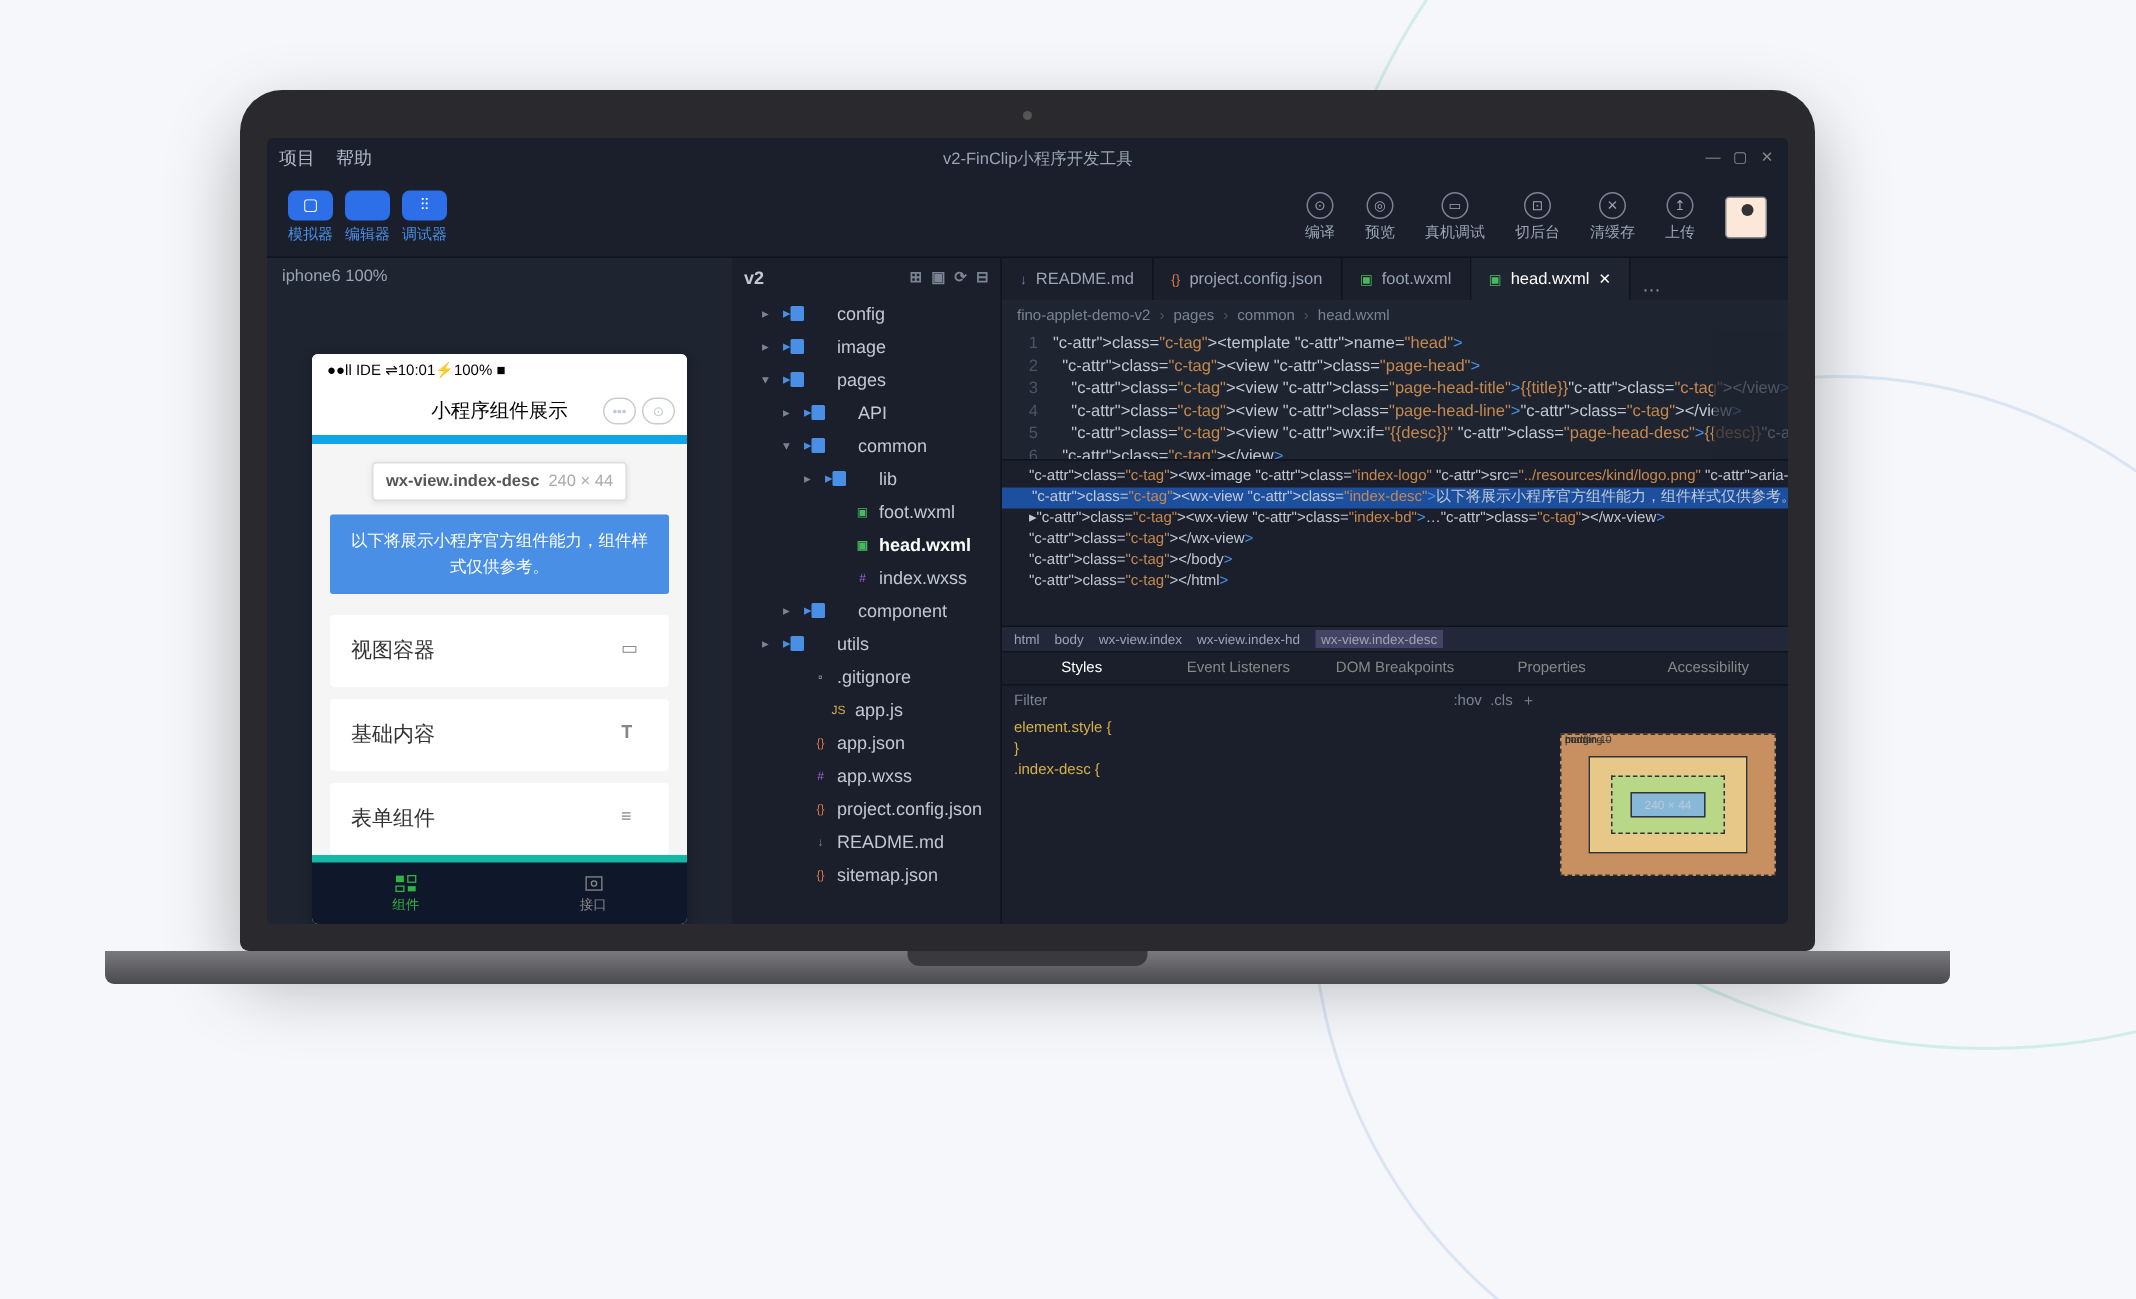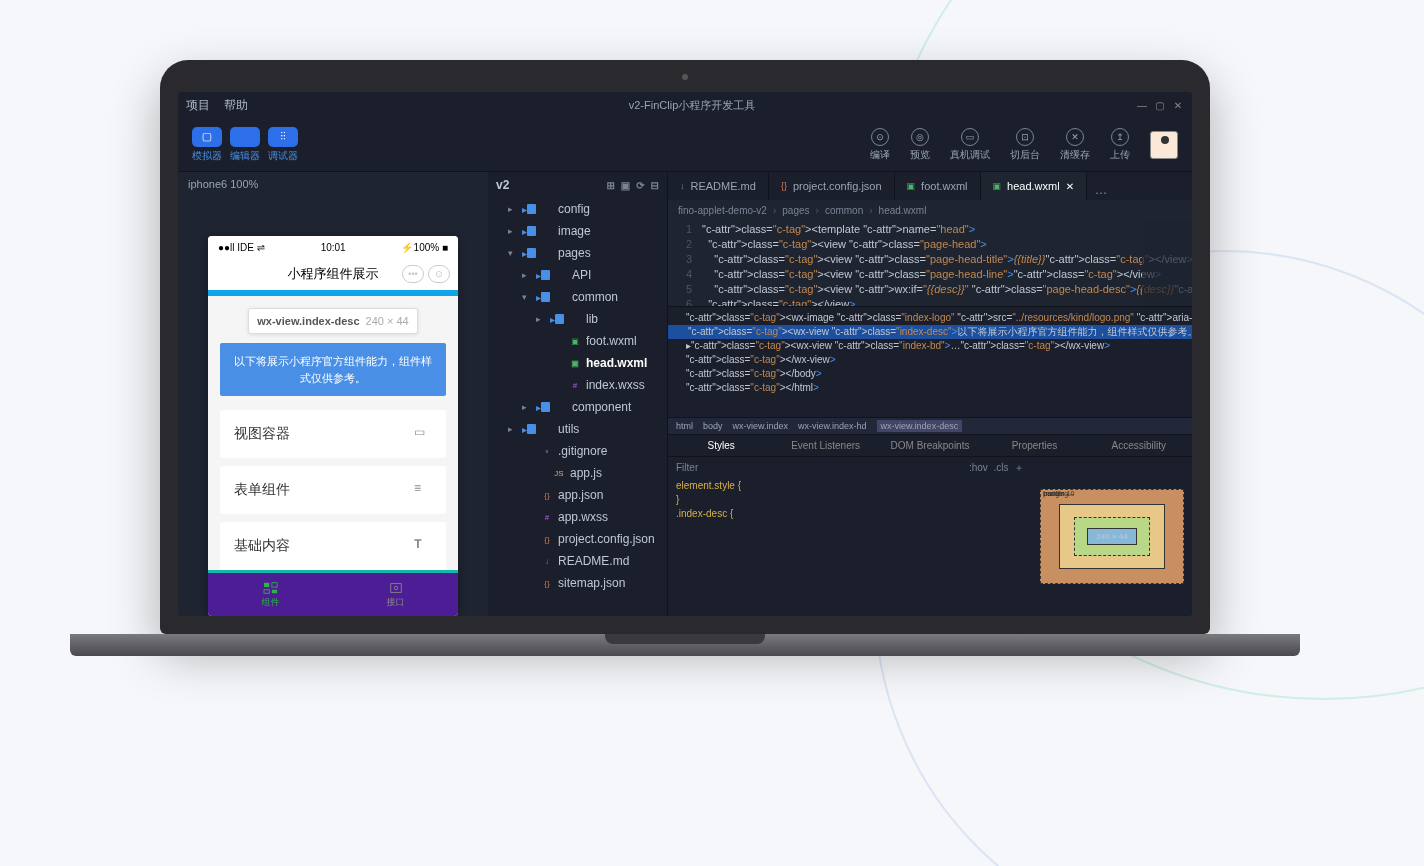--- a/index.html
+++ b/index.html
@@ -41,33 +41,33 @@
 .avatar { width: 28px; height: 28px; background: #fce8d8; border: 1px solid #888; border-radius: 3px; position: relative; }
 .avatar::after { content: ""; position: absolute; top: 4px; left: 10px; width: 8px; height: 8px; background: #333; border-radius: 50%; }
 
 
 .ide-body { flex: 1; display: flex; overflow: hidden; }
 
 
 .sim-panel { width: 310px; background: #1e2430; display: flex; flex-direction: column; }
 .sim-header { padding: 6px 10px; color: #9aa4b4; font-size: 11px; }
 .phone { margin: 40px auto 0; width: 250px; height: 445px; background: #f5f5f5; border-radius: 4px; display: flex; flex-direction: column; overflow: hidden; box-shadow: 0 2px 8px rgba(0,0,0,0.3); }
-.phone-status { height: 22px; background: #fff; display: flex; justify-content: space-between; align-items: center; padding: 0 10px; font-size: 10px; color: #000; }
+.phone-status { height: 22px; background: #fff; display: flex; align-items: center; padding: 0 10px; font-size: 10px; color: #000; }
 .phone-nav { height: 38px; background: #fff; display: flex; align-items: center; justify-content: center; position: relative; border-bottom: 6px solid #0ea5e9; }
 .phone-nav-title { font-size: 13px; color: #000; font-weight: 500; }
 .phone-nav-btns { position: absolute; right: 8px; display: flex; gap: 4px; }
 .nav-btn { width: 22px; height: 18px; border: 1px solid #ccc; border-radius: 9px; display: flex; align-items: center; justify-content: center; font-size: 9px; }
 .phone-content { flex: 1; padding: 12px; overflow: hidden; }
 .tooltip-hint { background: #fff; border: 1px solid #ddd; border-radius: 3px; padding: 6px 8px; font-size: 11px; color: #555; margin-bottom: 9px; box-shadow: 0 1px 4px rgba(0,0,0,0.1); width: fit-content; margin-left: auto; margin-right: auto; }
 .tooltip-hint .dim { color: #aaa; margin-left: 6px; }
 .desc-highlight { background: #4a8fe6; color: #fff; padding: 10px 12px; font-size: 11px; text-align: center; border-radius: 2px; margin-bottom: 14px; line-height: 1.5; }
 .list-item { background: #fff; height: 48px; display: flex; align-items: center; padding: 0 14px; margin-bottom: 8px; border-radius: 3px; justify-content: space-between; }
 .list-item-label { font-size: 14px; color: #333; }
 .list-icon { width: 18px; height: 18px; color: #888; }
-.phone-tabbar { height: 46px; background: #4c1d95; border-top: 3px solid #14b8a6; display: flex; }
+.phone-tabbar { height: 46px; background: #0f172a; border-top: 5px solid #14b8a6; display: flex; }
 .tab { flex: 1; display: flex; flex-direction: column; align-items: center; justify-content: center; gap: 1px; }
 .tab-icon { width: 18px; height: 14px; }
 .tab-label { font-size: 9px; color: #888; }
 .tab.active .tab-label { color: #2fb344; }
 
 
 .tree-panel { width: 180px; background: #1a1f2b; border-right: 1px solid #0e131c; overflow-y: auto; }
 .tree-header { height: 26px; display: flex; align-items: center; padding: 0 8px; justify-content: space-between; color: #c0c8d4; font-size: 12px; font-weight: 600; }
 .tree-actions { display: flex; gap: 6px; font-size: 10px; color: #7a8494; }
 .tree-node { display: flex; align-items: center; height: 22px; padding-left: 6px; cursor: pointer; gap: 4px; font-size: 12px; }
@@ -87,21 +87,21 @@
 .editor-tab.active { background: #1e2430; color: #fff; }
 .tab-close { font-size: 10px; }
 .tab-more { padding: 0 8px; color: #888; }
 .breadcrumb { height: 20px; display: flex; align-items: center; gap: 6px; padding: 0 10px; font-size: 10px; color: #7a8494; }
 .crumb-sep { color: #555; }
 .code-area { flex: 1; display: flex; font-family: Consolas, Monaco, monospace; font-size: 11px; overflow: hidden; position: relative; }
 .gutter { width: 34px; text-align: right; color: #4a5668; padding-right: 10px; padding-top: 2px; line-height: 15px; }
 .code-lines { flex: 1; padding-top: 2px; line-height: 15px; white-space: pre; overflow: hidden; }
 .c-tag { color: #4a8fe6; }
 .c-str { color: #c48850; }
-.c-brace { color: #c48850; font-style: italic; }
+.c-brace { color: #c48850; }
 .minimap { position: absolute; right: 0; top: 0; width: 50px; height: 100%; background: rgba(30,36,48,0.7); }
 
 
 .devtools { height: 310px; background: #1a1f2b; border-top: 1px solid #0e131c; display: flex; flex-direction: column; font-size: 11px; }
 .dt-tabs { height: 22px; display: flex; align-items: center; padding: 0 8px; gap: 14px; border-bottom: 1px solid #0e131c; }
 .dt-tab { color: #7a8494; cursor: pointer; font-size: 10px; }
 .dt-tab.active { color: #fff; }
 .dt-elements { flex: 0 0 110px; padding: 4px 8px; font-family: Consolas, monospace; font-size: 10px; line-height: 14px; overflow: hidden; position: relative; }
 .el-line { white-space: nowrap; }
 .el-sel { background: #1c4f9e; margin: 0 -8px; padding: 0 8px; }
@@ -215,26 +215,26 @@
               <div class="tooltip-hint">
                 <b>wx-view.index-desc</b><span class="dim">240 × 44</span>
               </div>
               <div class="desc-highlight">以下将展示小程序官方组件能力，组件样式仅供参考。</div>
               <div id="sim-items">
                   <div class="list-item">
      <span class="list-item-label">视图容器</span>
                     <span class="list-icon">▭</span>
    </div>
                   <div class="list-item">
+     <span class="list-item-label">基础内容</span>
+                    <span class="list-icon">𝐓</span>
+   </div>
+                  <div class="list-item">
      <span class="list-item-label">表单组件</span>
                     <span class="list-icon">≡</span>
-   </div>
-                  <div class="list-item">
-     <span class="list-item-label">基础内容</span>
-                    <span class="list-icon">𝐓</span>
    </div>
                   <div class="list-item">
      <span class="list-item-label">导航</span>
                     <span class="list-icon">∘∘∘</span>
    </div>
                 </div>
             </div>
             <div class="phone-tabbar">
               <div class="tab active">
                 <svg class="tab-icon" viewBox="0 0 20 16">

